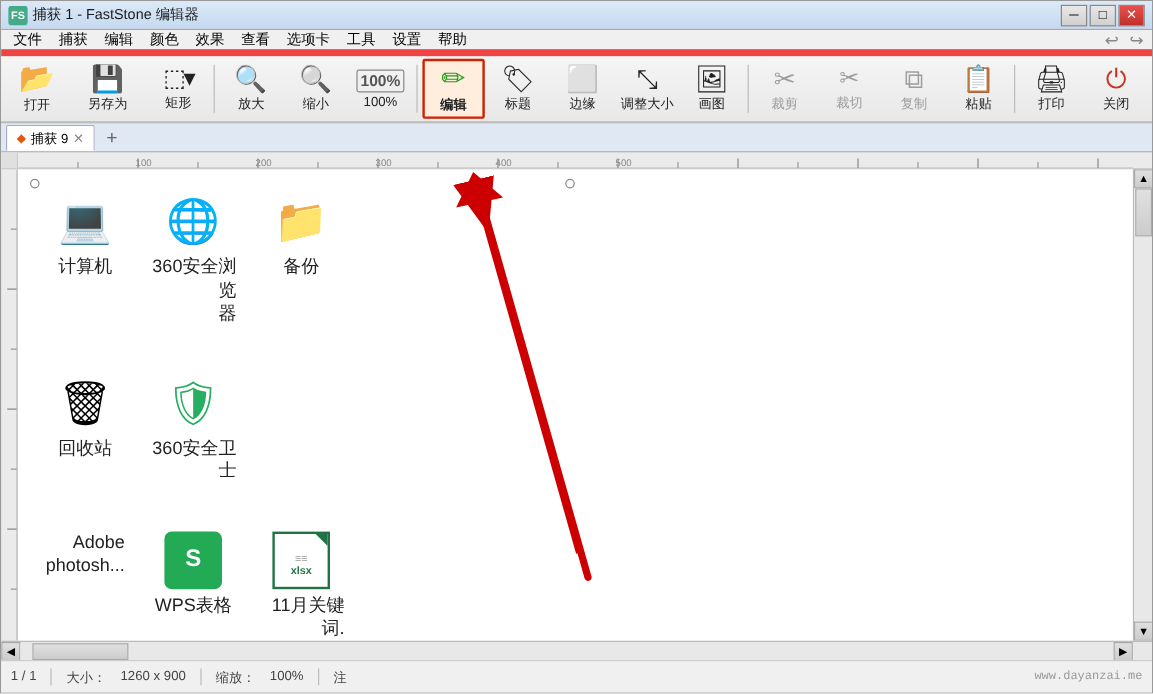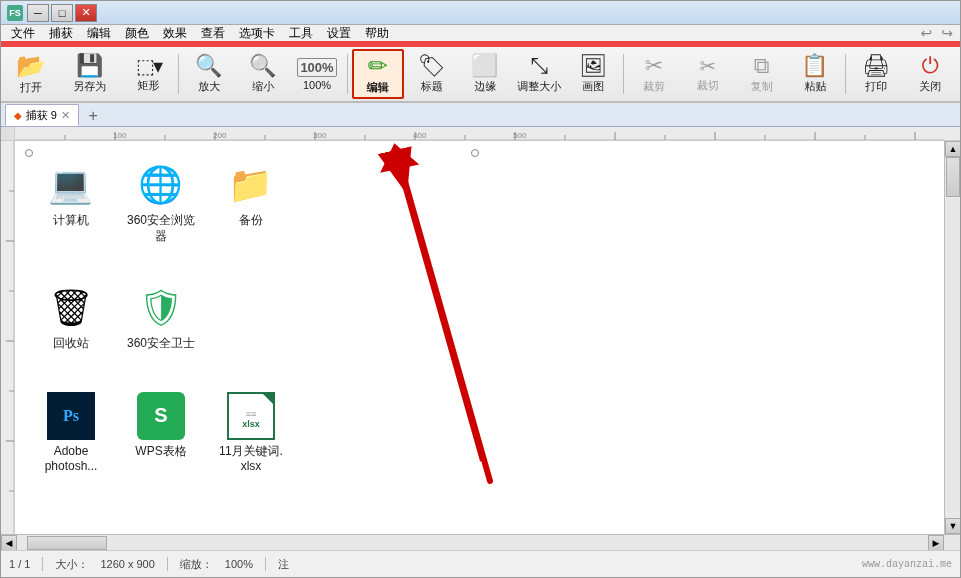--- a/index.html
+++ b/index.html
@@ -196,22 +196,22 @@
     .desk-icon-img {
       width: 48px;
       height: 48px;
       display: flex;
       align-items: center;
       justify-content: center;
       font-size: 36px;
       margin-bottom: 4px;
     }
     .desk-icon-label {
-      font-size: 12px;
-      text-align: center;
+      font-size: 15px;
+      text-align: right;
       color: #222;
       line-height: 1.3;
       word-break: break-all;
     }
 
     
     .scroll-bar-v {
       width: 16px;
       background: #e8e8e8;
       border-left: 1px solid #bbb;
@@ -339,20 +339,21 @@
   </style>
 </head>
 <body>
 
 <div class="window">
 
   <div class="title-bar">
     <div class="title-bar-icon">
       <span>FS</span>
     </div>
+    <span class="title-bar-text">捕获 1 - FastStone 编辑器</span>
     <div class="title-bar-buttons">
       <div class="tb-btn">─</div>
       <div class="tb-btn">□</div>
       <div class="tb-btn close">✕</div>
     </div>
   </div>
 
   <div class="menu-bar">
     <span class="menu-item">文件</span>
     <span class="menu-item">捕获</span>
@@ -556,23 +557,20 @@
           </div>
           <div class="desk-icon">
             <div class="desk-icon-img" style="font-size:36px; color:#27ae60;">🛡</div>
             <div class="desk-icon-label">360安全卫士</div>
           </div>
           <div style="width:72px;"></div>
 
           <div style="height:20px; grid-column:1/-1;"></div>
 
           <div class="desk-icon">
-            <div class="desk-icon-img">
-              <div class="photoshop-icon">Ps</div>
-            </div>
             <div class="desk-icon-label">Adobe<br>photosh...</div>
           </div>
           <div class="desk-icon">
             <div class="desk-icon-img">
               <div class="wps-icon">S</div>
             </div>
             <div class="desk-icon-label">WPS表格</div>
           </div>
           <div class="desk-icon">
             <div class="desk-icon-img">

